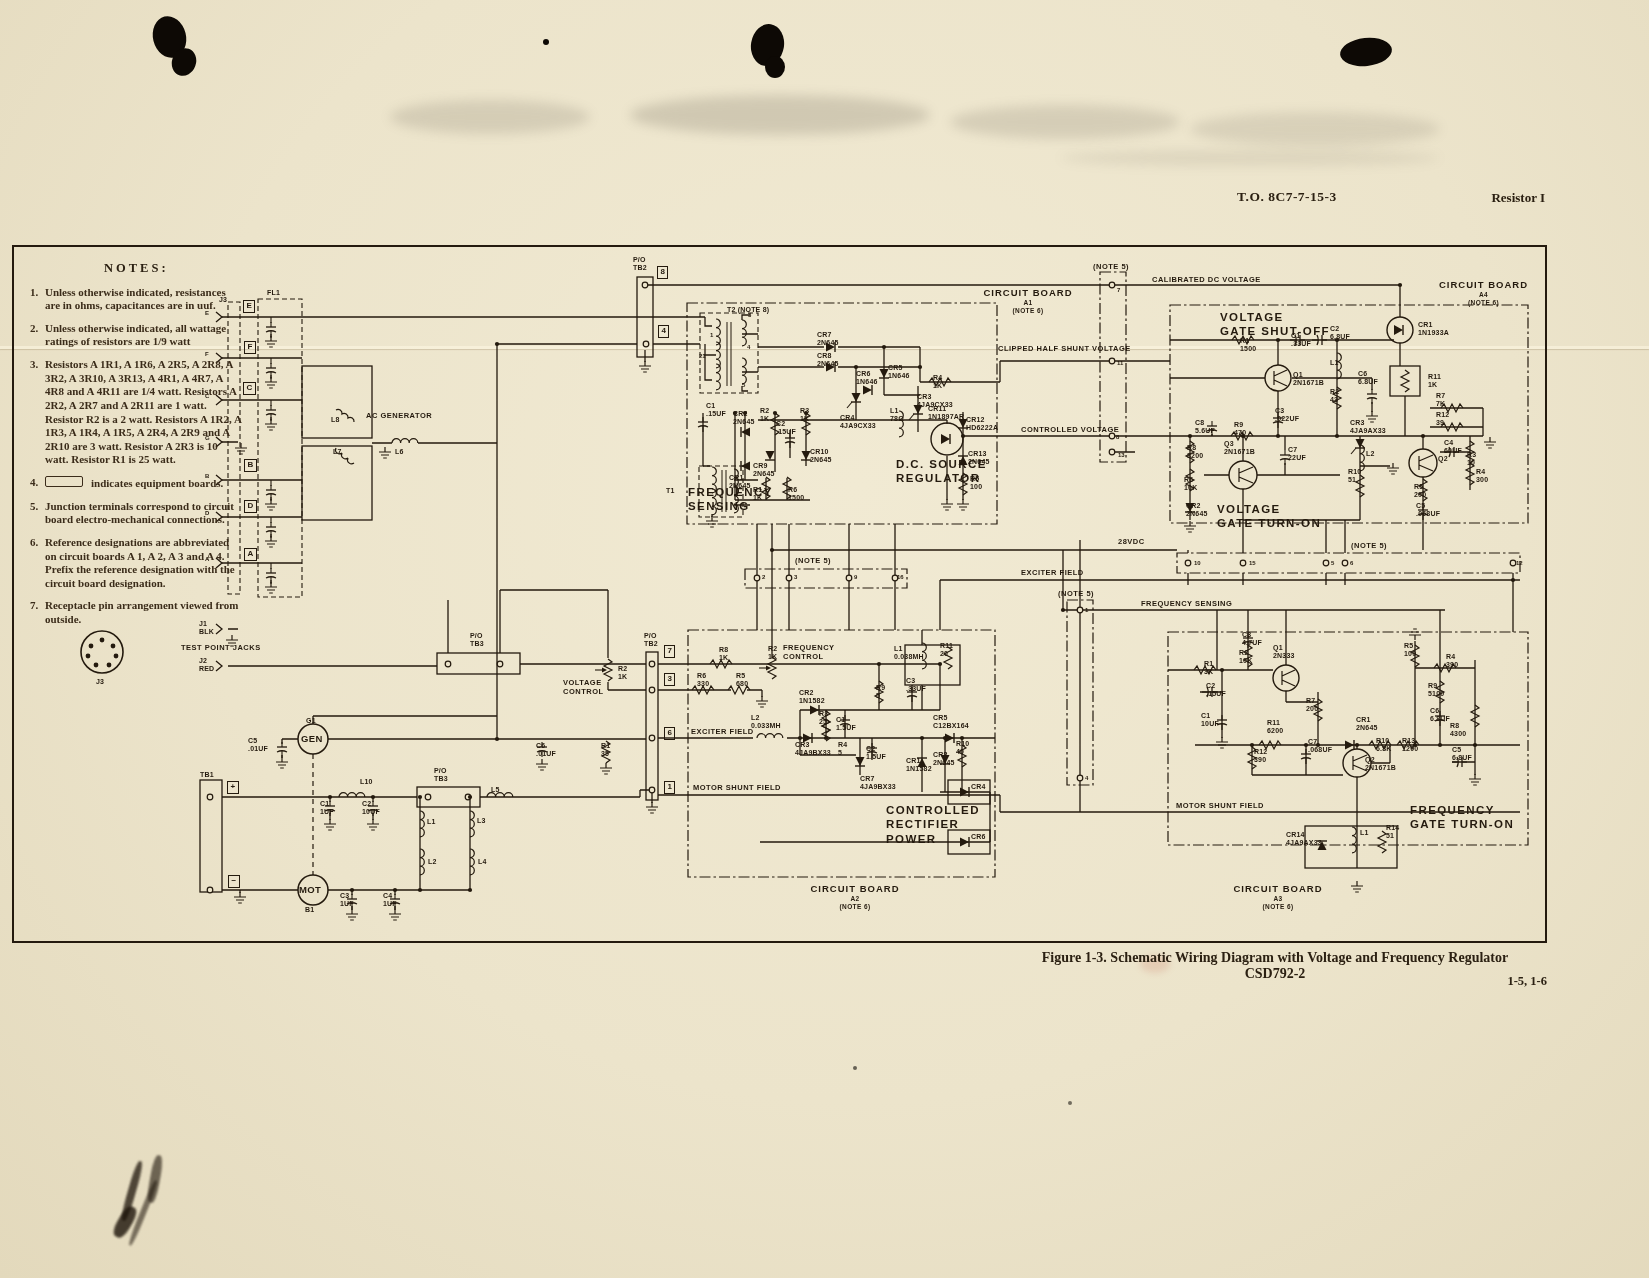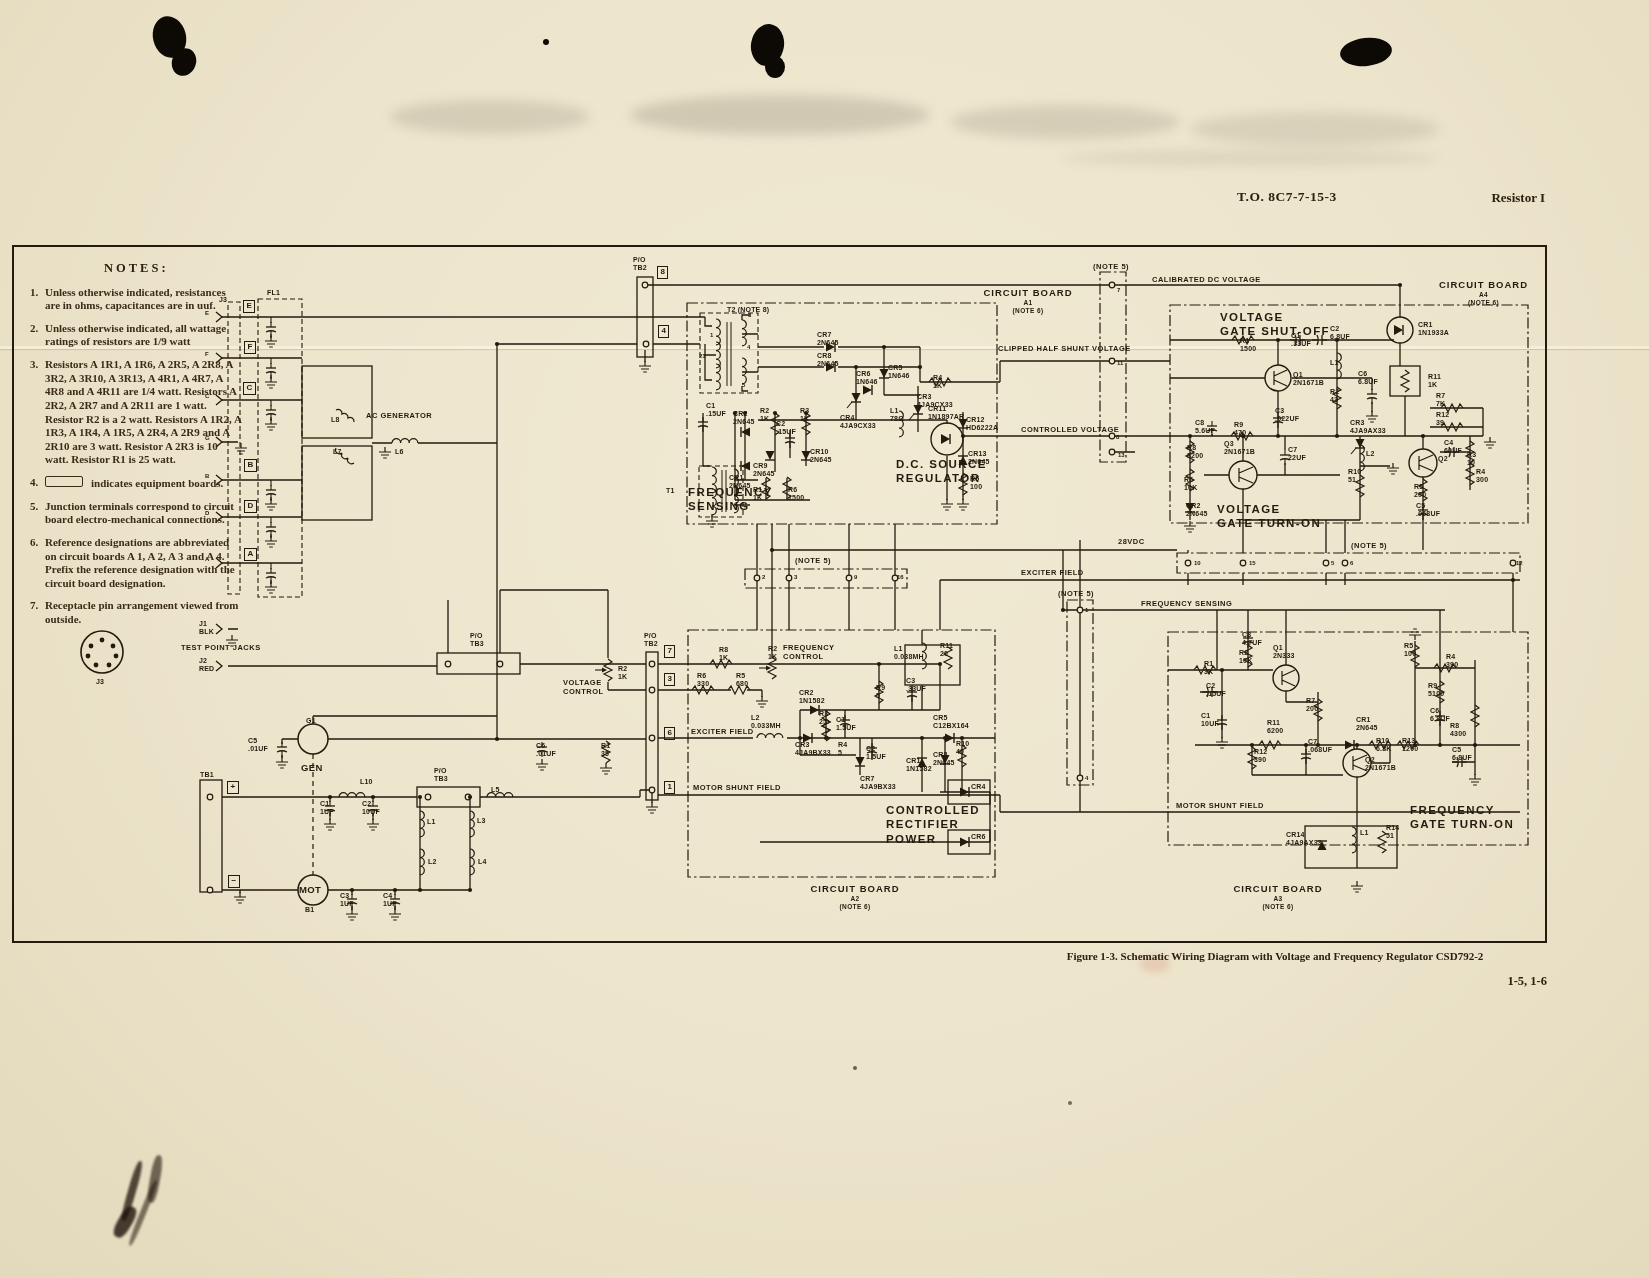--- a/index.html
+++ b/index.html
@@ -11,21 +11,21 @@
   .blot{position:absolute;background:#0d0905;border-radius:50%;}
   .smudge{position:absolute;background:#6b6354;border-radius:50%;filter:blur(6px);opacity:.18;}
   .redsmudge{position:absolute;background:rgba(190,80,60,.16);border-radius:50%;filter:blur(3px);}
   .streak{position:absolute;background:#1d140a;filter:blur(1px);border-radius:40%;}
   
   #frame{position:absolute;left:12px;top:245px;width:1531px;height:694px;border:2.4px solid #241a0e;}
   
   .serifb{position:absolute;font-family:"Liberation Serif",serif;font-weight:bold;color:#2b2012;}
   #to-number{left:1237px;top:189px;font-size:13.5px;letter-spacing:.5px;}
   #section{top:190px;right:104px;font-size:13px;}
-  #caption{left:1040px;top:950px;width:470px;text-align:center;font-size:11px;}
+  #caption{left:1040px;top:950px;width:470px;text-align:center;font-size:14px;}
   #pageref{top:974px;right:102px;font-size:12.5px;}
   
   #notes{position:absolute;left:30px;top:261px;width:212px;font-family:"Liberation Serif",serif;font-weight:bold;color:#3b2c1a;font-size:11px;line-height:1.24;}
   #notes-title{margin-left:74px;font-size:12.5px;letter-spacing:3px;margin-bottom:9px;color:#2b2012;}
   .note{display:flex;margin-bottom:9px;}
   .note-num{width:15px;flex:none;}
   .note-body{flex:1;}
   .eq-box{display:inline-block;width:36px;height:9px;border:1.6px solid #3b2c1a;border-radius:2px;margin-right:8px;}
   
   .lbl{position:absolute;white-space:pre-line;line-height:1.18;color:#241a0e;}
@@ -862,21 +862,21 @@
       <div class="lbl comp" style="left: 219px; top: 296px;">J3</div>
       <div class="lbl comp" style="left: 96px; top: 678px;">J3</div>
       <div class="lbl comp" style="left: 199px; top: 620px;">J1
 BLK</div>
       <div class="lbl comp" style="left: 199px; top: 657px;">J2
 RED</div>
       <div class="lbl comp" style="left: 306px; top: 717px;">G1</div>
       <div class="lbl comp" style="left: 305px; top: 906px;">B1</div>
       <div class="lbl comp" style="left: 727px; top: 306px;">T2 (NOTE 8)</div>
       <div class="lbl comp" style="left: 666px; top: 487px;">T1</div>
-      <div class="lbl gen" style="left: 301px; top: 762px;">GEN</div>
+      <div class="lbl gen" style="left: 301px; top: 733px;">GEN</div>
       <div class="lbl gen" style="left: 299px; top: 884px;">MOT</div>
       <div class="lbl boxed" style="left: 243px; top: 300px;">E</div>
       <div class="lbl boxed" style="left: 244px; top: 341px;">F</div>
       <div class="lbl boxed" style="left: 243px; top: 382px;">C</div>
       <div class="lbl boxed" style="left: 244px; top: 459px;">B</div>
       <div class="lbl boxed" style="left: 244px; top: 500px;">D</div>
       <div class="lbl boxed" style="left: 244px; top: 548px;">A</div>
       <div class="lbl boxed" style="left: 227px; top: 781px;">+</div>
       <div class="lbl boxed" style="left: 228px; top: 875px;">−</div>
       <div class="lbl boxed" style="left: 657px; top: 266px;">8</div>

